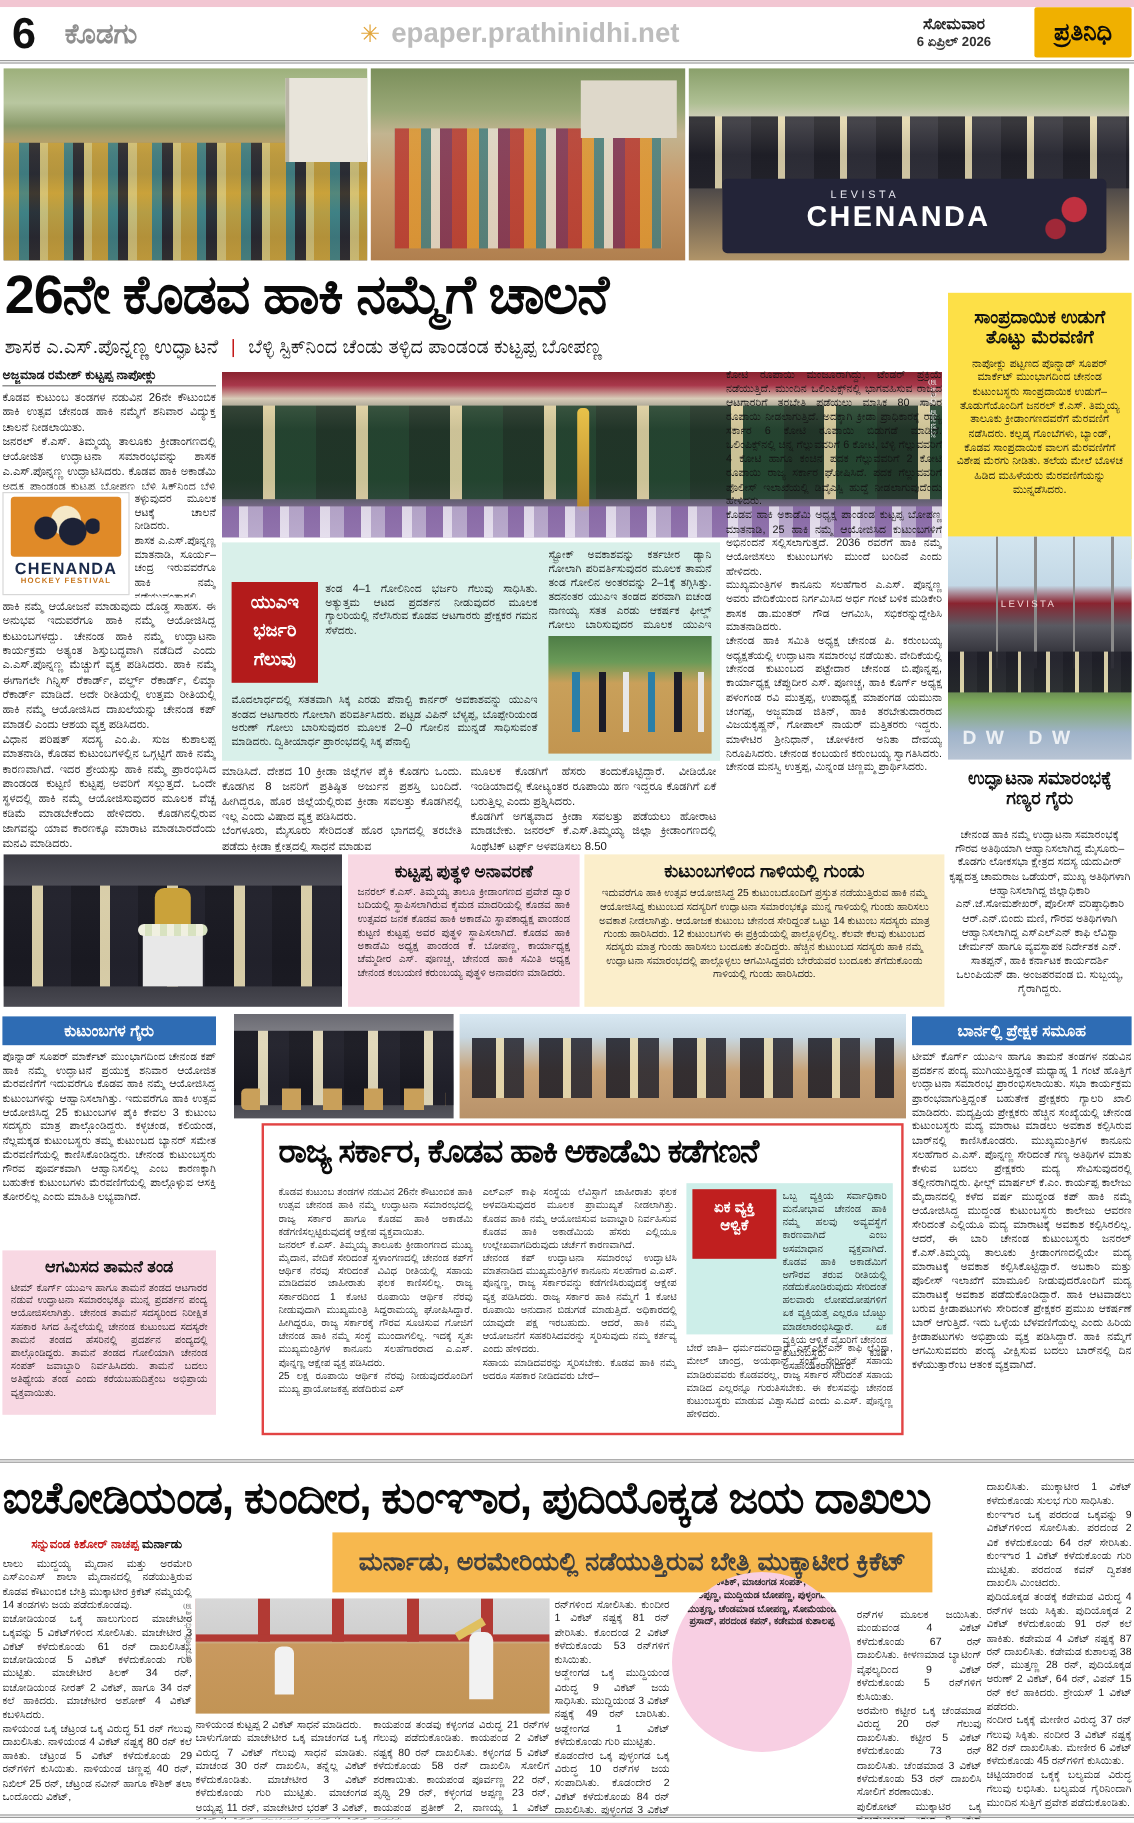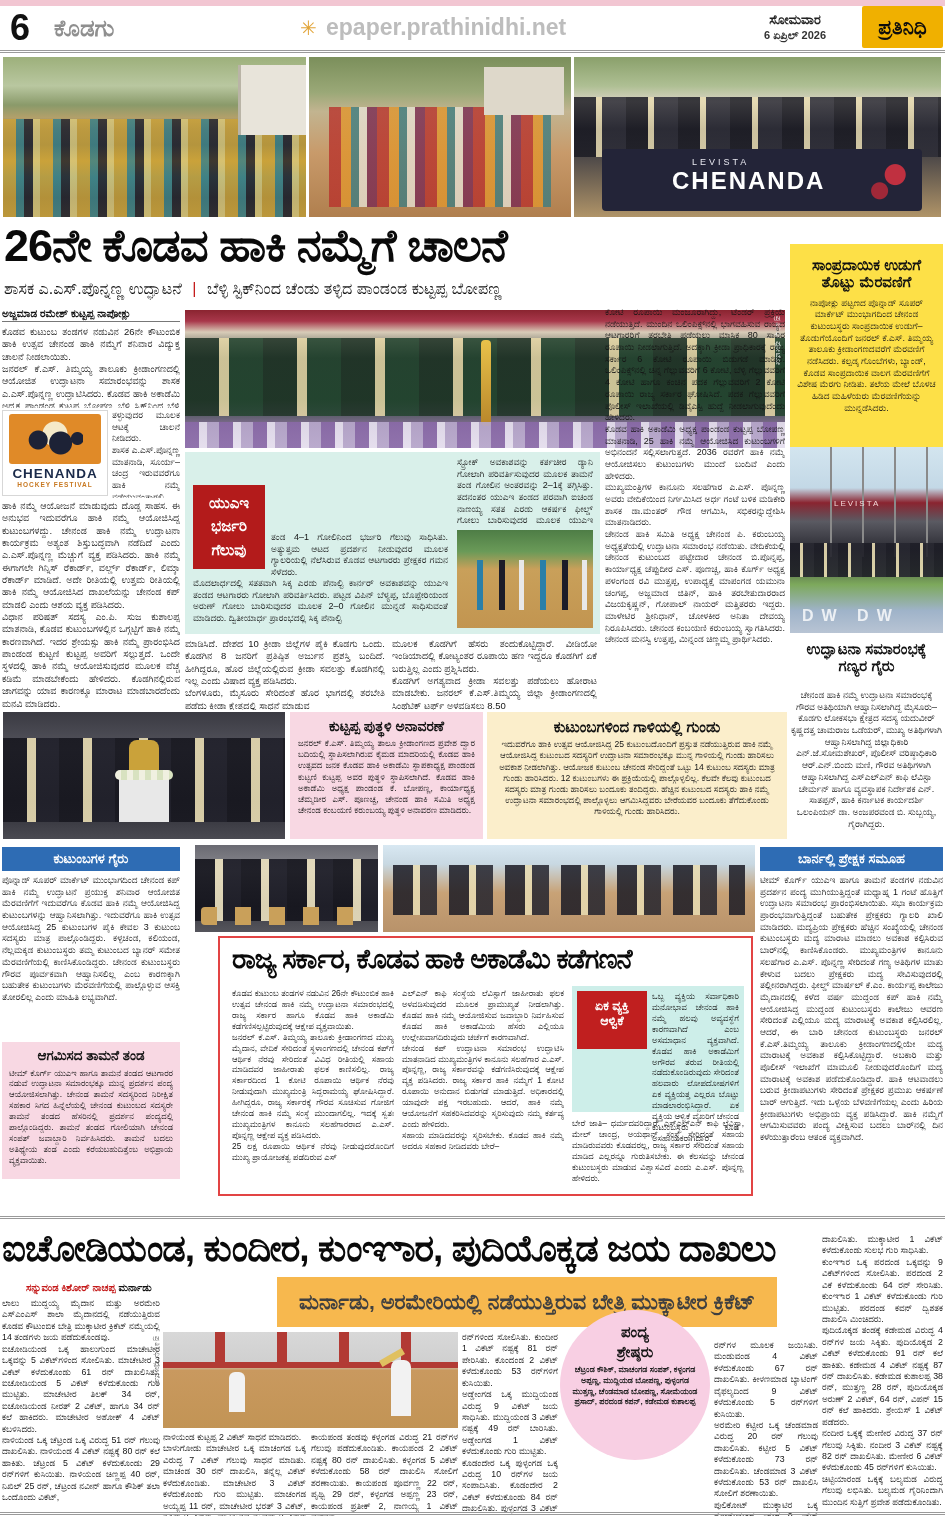--- a/index.html
+++ b/index.html
@@ -91,21 +91,21 @@
     <div class="abs" style="left:0;top:28px;width:600px;height:78px;background:repeating-linear-gradient(90deg,#1f3326 0 34px,#e8d9a8 34px 44px,#23442f 44px 78px);opacity:.85;"></div>
     <div class="abs" style="left:296px;top:30px;width:10px;height:86px;background:linear-gradient(180deg,#e8c24a,#b8862a);border-radius:4px;"></div>
     <div class="abs" style="left:0;top:112px;width:600px;height:26px;background:repeating-linear-gradient(90deg,#8a6aa8 0 14px,#e8e2f0 14px 22px,#b8a8cc 22px 34px);opacity:.9;"></div>
     <div class="abs vert" style="right:2px;top:6px;height:120px;color:#f0f0f0;">ಪ್ರತಿನಿಧಿ ಫೋಟೋ</div>
   </div>
 
   <div class="abs" style="left:185px;top:452px;width:415px;height:182px;background:#d9f0ea;">
     <div class="abs" style="left:8px;top:33px;width:72px;height:84px;background:#b31b1b;color:#fff;font-size:15px;font-weight:900;text-align:center;line-height:1.55;white-space:pre-line;padding-top:6px;">ಯುಎಇ
 ಭರ್ಜರಿ
 ಗೆಲುವು</div>
-    <div class="abs t" style="left:86px;top:33px;width:177px;height:90px;font-size:9px;margin-top:47px;">ತಂಡ 4–1 ಗೋಲಿನಿಂದ ಭರ್ಜರಿ ಗೆಲುವು ಸಾಧಿಸಿತು. ಅತ್ಯುತ್ತಮ ಆಟದ ಪ್ರದರ್ಶನ ನೀಡುವುದರ ಮೂಲಕ ಗ್ಯಾಲರಿಯಲ್ಲಿ ನೆಲೆಸಿರುವ ಕೊಡವ ಆಟಗಾರರು ಪ್ರೇಕ್ಷಕರ ಗಮನ ಸೆಳೆದರು.</div>
+    <div class="abs t" style="left:86px;top:33px;width:177px;height:90px;font-size:9px;">ತಂಡ 4–1 ಗೋಲಿನಿಂದ ಭರ್ಜರಿ ಗೆಲುವು ಸಾಧಿಸಿತು. ಅತ್ಯುತ್ತಮ ಆಟದ ಪ್ರದರ್ಶನ ನೀಡುವುದರ ಮೂಲಕ ಗ್ಯಾಲರಿಯಲ್ಲಿ ನೆಲೆಸಿರುವ ಕೊಡವ ಆಟಗಾರರು ಪ್ರೇಕ್ಷಕರ ಗಮನ ಸೆಳೆದರು.</div>
     <div class="abs t" style="left:8px;top:126px;width:255px;height:52px;font-size:9px;">ಮೊದಲಾರ್ಧದಲ್ಲಿ ಸತತವಾಗಿ ಸಿಕ್ಕ ಎರಡು ಪೆನಾಲ್ಟಿ ಕಾರ್ನರ್ ಅವಕಾಶವನ್ನು ಯುಎಇ ತಂಡದ ಆಟಗಾರರು ಗೋಲಾಗಿ ಪರಿವರ್ತಿಸಿದರು. ಪಟ್ಟಡ ವಿಪಿನ್ ಬೆಳ್ಯಪ್ಪ, ಬೊಪ್ಪೇರಿಯಂಡ ಅರುಣ್ ಗೋಲು ಬಾರಿಸುವುದರ ಮೂಲಕ 2–0 ಗೋಲಿನ ಮುನ್ನಡೆ ಸಾಧಿಸುವಂತೆ ಮಾಡಿದರು. ದ್ವಿತೀಯಾರ್ಧ ಪ್ರಾರಂಭದಲ್ಲಿ ಸಿಕ್ಕ ಪೆನಾಲ್ಟಿ</div>
     <div class="abs t" style="left:272px;top:5px;width:136px;height:68px;font-size:9px;">ಸ್ಟ್ರೋಕ್ ಅವಕಾಶವನ್ನು ಕರ್ತಚೀರ ಡ್ಯಾನಿ ಗೋಲಾಗಿ ಪರಿವರ್ತಿಸುವುದರ ಮೂಲಕ ತಾಮನೆ ತಂಡ ಗೋಲಿನ ಅಂತರವನ್ನು 2–1ಕ್ಕೆ ತಗ್ಗಿಸಿತ್ತು. ತದನಂತರ ಯುಎಇ ತಂಡದ ಪರವಾಗಿ ಐಚಂಡ ನಾಣಯ್ಯ ಸತತ ಎರಡು ಆಕರ್ಷಕ ಫೀಲ್ಡ್ ಗೋಲು ಬಾರಿಸುವುದರ ಮೂಲಕ ಯುಎಇ ತಂಡಕ್ಕೆ 4–1 ಗೋಲಿನ ಮುನ್ನಡೆ ತಂದುಕೊಟ್ಟರು.</div>
     <div class="abs photo" style="left:272px;top:78px;width:136px;height:98px;background:linear-gradient(180deg,#4e7d46 0%,#6a9a58 22%,#c9a05a 40%,#c29550 100%);">
       <div class="abs" style="left:4px;top:30px;width:128px;height:50px;background:repeating-linear-gradient(90deg,transparent 0 16px,#2a7fa8 16px 22px,transparent 22px 38px,#1c1c28 38px 44px,transparent 44px 58px,#e8e8e8 58px 63px);"></div>
     </div>
   </div>
 
   <div class="abs t" style="left:185px;top:638px;width:200px;height:72px;">ಮಾಡಿಸಿದೆ. ದೇಶದ 10 ಕ್ರೀಡಾ ಜಿಲ್ಲೆಗಳ ಪೈಕಿ ಕೊಡಗು ಒಂದು. ಕೊಡಗಿನ 8 ಜನರಿಗೆ ಪ್ರತಿಷ್ಠಿತ ಅರ್ಜುನ ಪ್ರಶಸ್ತಿ ಬಂದಿದೆ. ಹೀಗಿದ್ದರೂ, ಹೊರ ಜಿಲ್ಲೆಯಲ್ಲಿರುವ ಕ್ರೀಡಾ ಸವಲತ್ತು ಕೊಡಗಿನಲ್ಲಿ ಇಲ್ಲ ಎಂದು ವಿಷಾದ ವ್ಯಕ್ತ ಪಡಿಸಿದರು.
 ಬೆಂಗಳೂರು, ಮೈಸೂರು ಸೇರಿದಂತೆ ಹೊರ ಭಾಗದಲ್ಲಿ ತರಬೇತಿ ಪಡೆದು ಕ್ರೀಡಾ ಕ್ಷೇತ್ರದಲ್ಲಿ ಸಾಧನೆ ಮಾಡುವ</div>
   <div class="abs t" style="left:392px;top:638px;width:205px;height:72px;">ಮೂಲಕ ಕೊಡಗಿಗೆ ಹೆಸರು ತಂದುಕೊಟ್ಟಿದ್ದಾರೆ. ವೀಡಿಯೋ ಇಂಡಿಯಾದಲ್ಲಿ ಕೋಟ್ಯಂತರ ರೂಪಾಯಿ ಹಣ ಇದ್ದರೂ ಕೊಡಗಿಗೆ ಏಕೆ ಬರುತ್ತಿಲ್ಲ ಎಂದು ಪ್ರಶ್ನಿಸಿದರು.
@@ -190,22 +190,20 @@
 ಬಾಳುಗೋಡು ಮಾಚೇಟೀರ ಒಕ್ಕ ಮಾಚಂಗಡ ಒಕ್ಕ ವಿರುದ್ಧ 7 ವಿಕೆಟ್ ಗೆಲುವು ಸಾಧನೆ ಮಾಡಿತು. ಮಾಚಂಡ 30 ರನ್ ದಾಖಲಿಸಿ, ತನ್ನೆಲ್ಲ ವಿಕೆಟ್ ಕಳೆದುಕೊಂಡಿತು. ಮಾಚೇಟೀರ 3 ವಿಕೆಟ್ ಕಳೆದುಕೊಂಡು ಗುರಿ ಮುಟ್ಟಿತು. ಮಾಚಂಗಡ ಅಯ್ಯಪ್ಪ 11 ರನ್, ಮಾಚೇಟೀರ ಭರತ್ 3 ವಿಕೆಟ್, ಕೃತಿಕ್ 2 ವಿಕೆಟ್, ಮಾಚಂಗಡ ಸಂಪತ್ 2 ವಿಕೆಟ್ ಸಾಧನೆ ಮಾಡಿದರು.
 ಕುಂದೀರ ಒಕ್ಕ ಕೊಂದಂಡ ಒಕ್ಕವನ್ನು 28ರ</div>
   <div class="abs t" style="left:311px;top:1432px;width:147px;height:84px;font-size:8.8px;">ಕಾಯಪಂಡ ತಂಡವು ಕಳ್ಳಂಗಡ ವಿರುದ್ಧ 21 ರನ್‌ಗಳ ಗೆಲುವು ಪಡೆದುಕೊಂಡಿತು. ಕಾಯಪಂಡ 2 ವಿಕೆಟ್ ನಷ್ಟಕ್ಕೆ 80 ರನ್ ದಾಖಲಿಸಿತು. ಕಳ್ಳಂಗಡ 5 ವಿಕೆಟ್ ಕಳೆದುಕೊಂಡು 58 ರನ್ ದಾಖಲಿಸಿ ಸೋಲಿಗೆ ಶರಣಾಯಿತು. ಕಾಯಪಂಡ ಪೂರ್ವಣ್ಣ 22 ರನ್, ಪೃಥ್ವಿ 29 ರನ್, ಕಳ್ಳಂಗಡ ಅಪ್ಪಣ್ಣ 23 ರನ್, ಕಾಯಪಂಡ ಪ್ರತೀಕ್ 2, ನಾಣಯ್ಯ 1 ವಿಕೆಟ್ ಪಡೆದರು.
 ಕುಂದೀರ ಒಕ್ಕ ಕೋದಂಡ ಒಕ್ಕವನ್ನು 28ರ</div>
   <div class="abs t" style="left:462px;top:1332px;width:96px;height:184px;font-size:8.8px;">ರನ್‌ಗಳಿಂದ ಸೋಲಿಸಿತು. ಕುಂದೀರ 1 ವಿಕೆಟ್ ನಷ್ಟಕ್ಕೆ 81 ರನ್ ಪೇರಿಸಿತು. ಕೊಂದಂಡ 2 ವಿಕೆಟ್ ಕಳೆದುಕೊಂಡು 53 ರನ್‌ಗಳಿಗೆ ಕುಸಿಯಿತು.
 ಅಡ್ಡೇಂಗಡ ಒಕ್ಕ ಮುದ್ದಿಯಂಡ ವಿರುದ್ಧ 9 ವಿಕೆಟ್ ಜಯ ಸಾಧಿಸಿತು. ಮುದ್ದಿಯಂಡ 3 ವಿಕೆಟ್ ನಷ್ಟಕ್ಕೆ 49 ರನ್ ಬಾರಿಸಿತು. ಅಡ್ಡೇಂಗಡ 1 ವಿಕೆಟ್ ಕಳೆದುಕೊಂಡು ಗುರಿ ಮುಟ್ಟಿತು.
 ಕೊಡಂದೇರ ಒಕ್ಕ ಪುಳ್ಳಂಗಡ ಒಕ್ಕ ವಿರುದ್ಧ 10 ರನ್‌ಗಳ ಜಯ ಸಂಪಾದಿಸಿತು. ಕೊಡಂದೇರ 2 ವಿಕೆಟ್ ಕಳೆದುಕೊಂಡು 84 ರನ್ ದಾಖಲಿಸಿತು. ಪುಳ್ಳಂಗಡ 3 ವಿಕೆಟ್ ನಷ್ಟಕ್ಕೆ 74 ರನ್ ಗಳಿಸಿತು.
 ಮಂಡುವಂಡ ಒಕ್ಕ ಕೀಳಣಮಾಡ ವಿರುದ್ಧ 62</div>
 
   <div class="abs" style="left:560px;top:1310px;width:150px;height:150px;border-radius:50%;background:#f8cfe3;text-align:center;overflow:hidden;">
-    <div style="margin-top:12px;font-size:15px;font-weight:900;color:#141414;white-space:pre-line;line-height:1.3;">ಪಂದ್ಯ
-ಶ್ರೇಷ್ಠರು</div>
     <div style="margin:4px auto 0;width:126px;font-size:8px;font-weight:bold;color:#222;line-height:1.35;">ಚೆಟ್ರಂಡ ಕೌಶಿಕ್, ಮಾಚಂಗಡ ಸಂಪತ್, ಕಳ್ಳಂಗಡ ಅಪ್ಪಣ್ಣ, ಮುದ್ದಿಯಡ ಬೋಪಣ್ಣ, ಪುಳ್ಳಂಗಡ ಮುತ್ತಣ್ಣ, ಚೆಂಡಮಾಡ ಬೋಪಣ್ಣ, ಸೋಮೆಯಂಡ ಪ್ರಸಾದ್, ಪರದಂಡ ಕಪನ್, ಕಡೇಮಡ ಕುಶಾಲಪ್ಪ</div>
   </div>
 
   <div class="abs t" style="left:714px;top:1340px;width:104px;height:176px;font-size:8.8px;">ರನ್‌ಗಳ ಮೂಲಕ ಜಯಿಸಿತು. ಮಂಡುವಂಡ 4 ವಿಕೆಟ್ ಕಳೆದುಕೊಂಡು 67 ರನ್ ದಾಖಲಿಸಿತು. ಕೀಳಣಮಾಡ ಬ್ಯಾಟಿಂಗ್ ವೈಫಲ್ಯದಿಂದ 9 ವಿಕೆಟ್ ಕಳೆದುಕೊಂಡು 5 ರನ್‌ಗಳಿಗೆ ಕುಸಿಯಿತು.
 ಅರಮೇರಿ ಕಟ್ಟೀರ ಒಕ್ಕ ಚೆಂಡಮಾಡ ವಿರುದ್ಧ 20 ರನ್ ಗೆಲುವು ದಾಖಲಿಸಿತು. ಕಟ್ಟೀರ 5 ವಿಕೆಟ್ ಕಳೆದುಕೊಂಡು 73 ರನ್ ದಾಖಲಿಸಿತು. ಚೆಂಡಮಾಡ 3 ವಿಕೆಟ್ ಕಳೆದುಕೊಂಡು 53 ರನ್ ದಾಖಲಿಸಿ ಸೋಲಿಗೆ ಶರಣಾಯಿತು.
 ಪುಲಿಕೋಟ್ ಮುಕ್ಕಾಟಿರ ಒಕ್ಕ ಸೋಮೆಯಂಡ ವಿರುದ್ಧ 9 ವಿಕೆಟ್ ಜಯ ಪಡೆಯಿತು. ಸೋಮೆಯಂಡ 5 ವಿಕೆಟ್ ಕಳೆದುಕೊಂಡು 27 ರನ್</div>
   <div class="abs t" style="left:822px;top:1234px;width:121px;height:282px;font-size:8.8px;">ದಾಖಲಿಸಿತು. ಮುಕ್ಕಾಟೀರ 1 ವಿಕೆಟ್ ಕಳೆದುಕೊಂಡು ಸುಲಭ ಗುರಿ ಸಾಧಿಸಿತು.
 ಕುಂಞಾರ ಒಕ್ಕ ಪರದಂಡ ಒಕ್ಕವನ್ನು 9 ವಿಕೆಟ್‌ಗಳಿಂದ ಸೋಲಿಸಿತು. ಪರದಂಡ 2 ವಿಕೆ ಕಳೆದುಕೊಂಡು 64 ರನ್ ಸೇರಿಸಿತು. ಕುಂಞಾರ 1 ವಿಕೆಟ್ ಕಳೆದುಕೊಂಡು ಗುರಿ ಮುಟ್ಟಿತು. ಪರದಂಡ ಕವನ್ ದ್ವಿಶತಕ ದಾಖಲಿಸಿ ಮಿಂಚಿದರು.
 ಪುದಿಯೊಕ್ಕಡ ತಂಡಕ್ಕೆ ಕಡೇಮಡ ವಿರುದ್ಧ 4 ರನ್‌ಗಳ ಜಯ ಸಿಕ್ಕಿತು. ಪುದಿಯೊಕ್ಕಡ 2 ವಿಕೆಟ್ ಕಳೆದುಕೊಂಡು 91 ರನ್ ಕಲೆ ಹಾಕಿತು. ಕಡೇಮಡ 4 ವಿಕೆಟ್ ನಷ್ಟಕ್ಕೆ 87 ರನ್ ದಾಖಲಿಸಿತು. ಕಡೇಮಡ ಕುಶಾಲಪ್ಪ 38 ರನ್, ಮುತ್ತಣ್ಣ 28 ರನ್, ಪುದಿಯೊಕ್ಕಡ ಅರುಣ್ 2 ವಿಕೆಟ್, 64 ರನ್, ವಿಪನ್ 15 ರನ್ ಕಲೆ ಹಾಕಿದರು. ಶ್ರೇಯಸ್ 1 ವಿಕೆಟ್ ಪಡೆದರು.
 ನಂದೀರ ಒಕ್ಕಕ್ಕೆ ಮೇಣೀರ ವಿರುದ್ಧ 37 ರನ್ ಗೆಲುವು ಸಿಕ್ಕಿತು. ನಂದೀರ 3 ವಿಕೆಟ್ ನಷ್ಟಕ್ಕೆ 82 ರನ್ ದಾಖಲಿಸಿತು. ಮೇಣೀರ 6 ವಿಕೆಟ್ ಕಳೆದುಕೊಂಡು 45 ರನ್‌ಗಳಿಗೆ ಕುಸಿಯಿತು.

